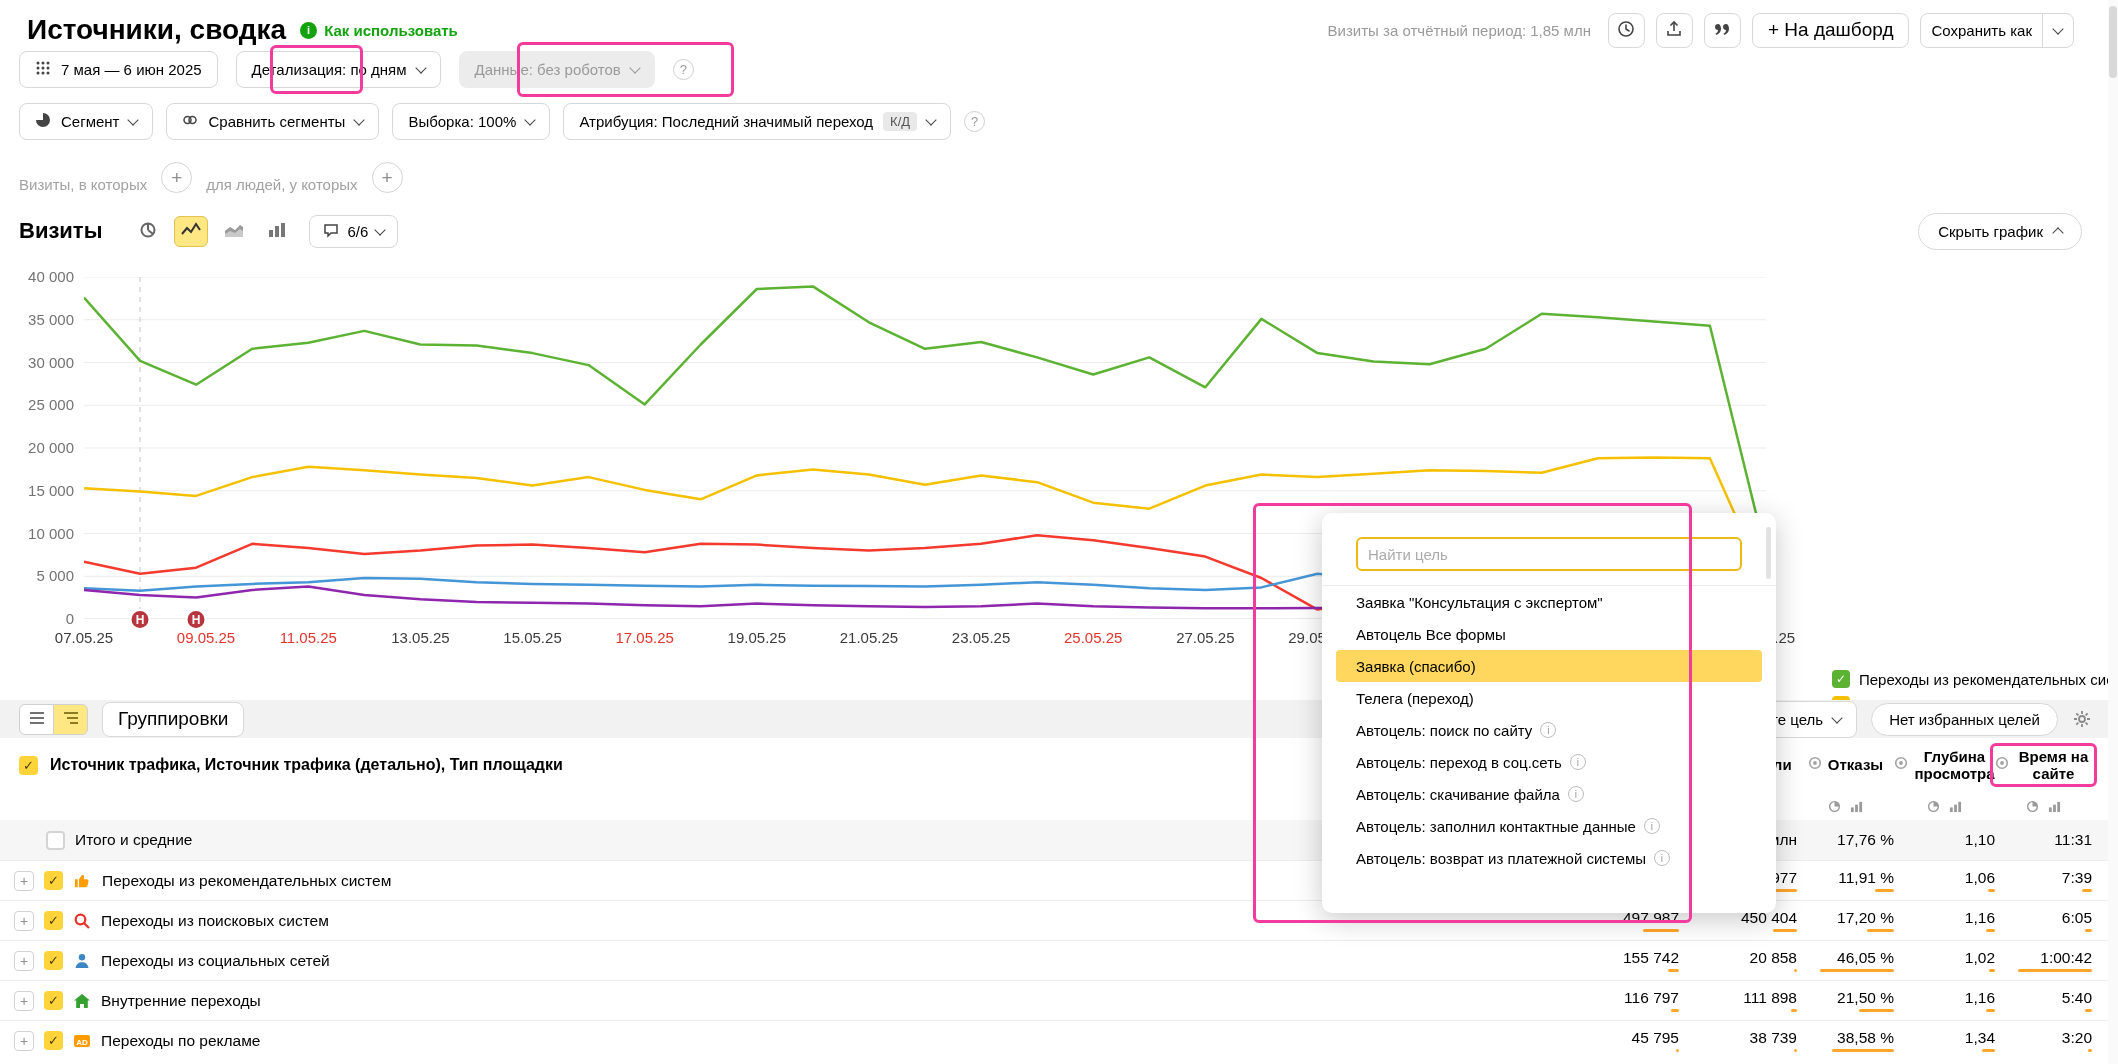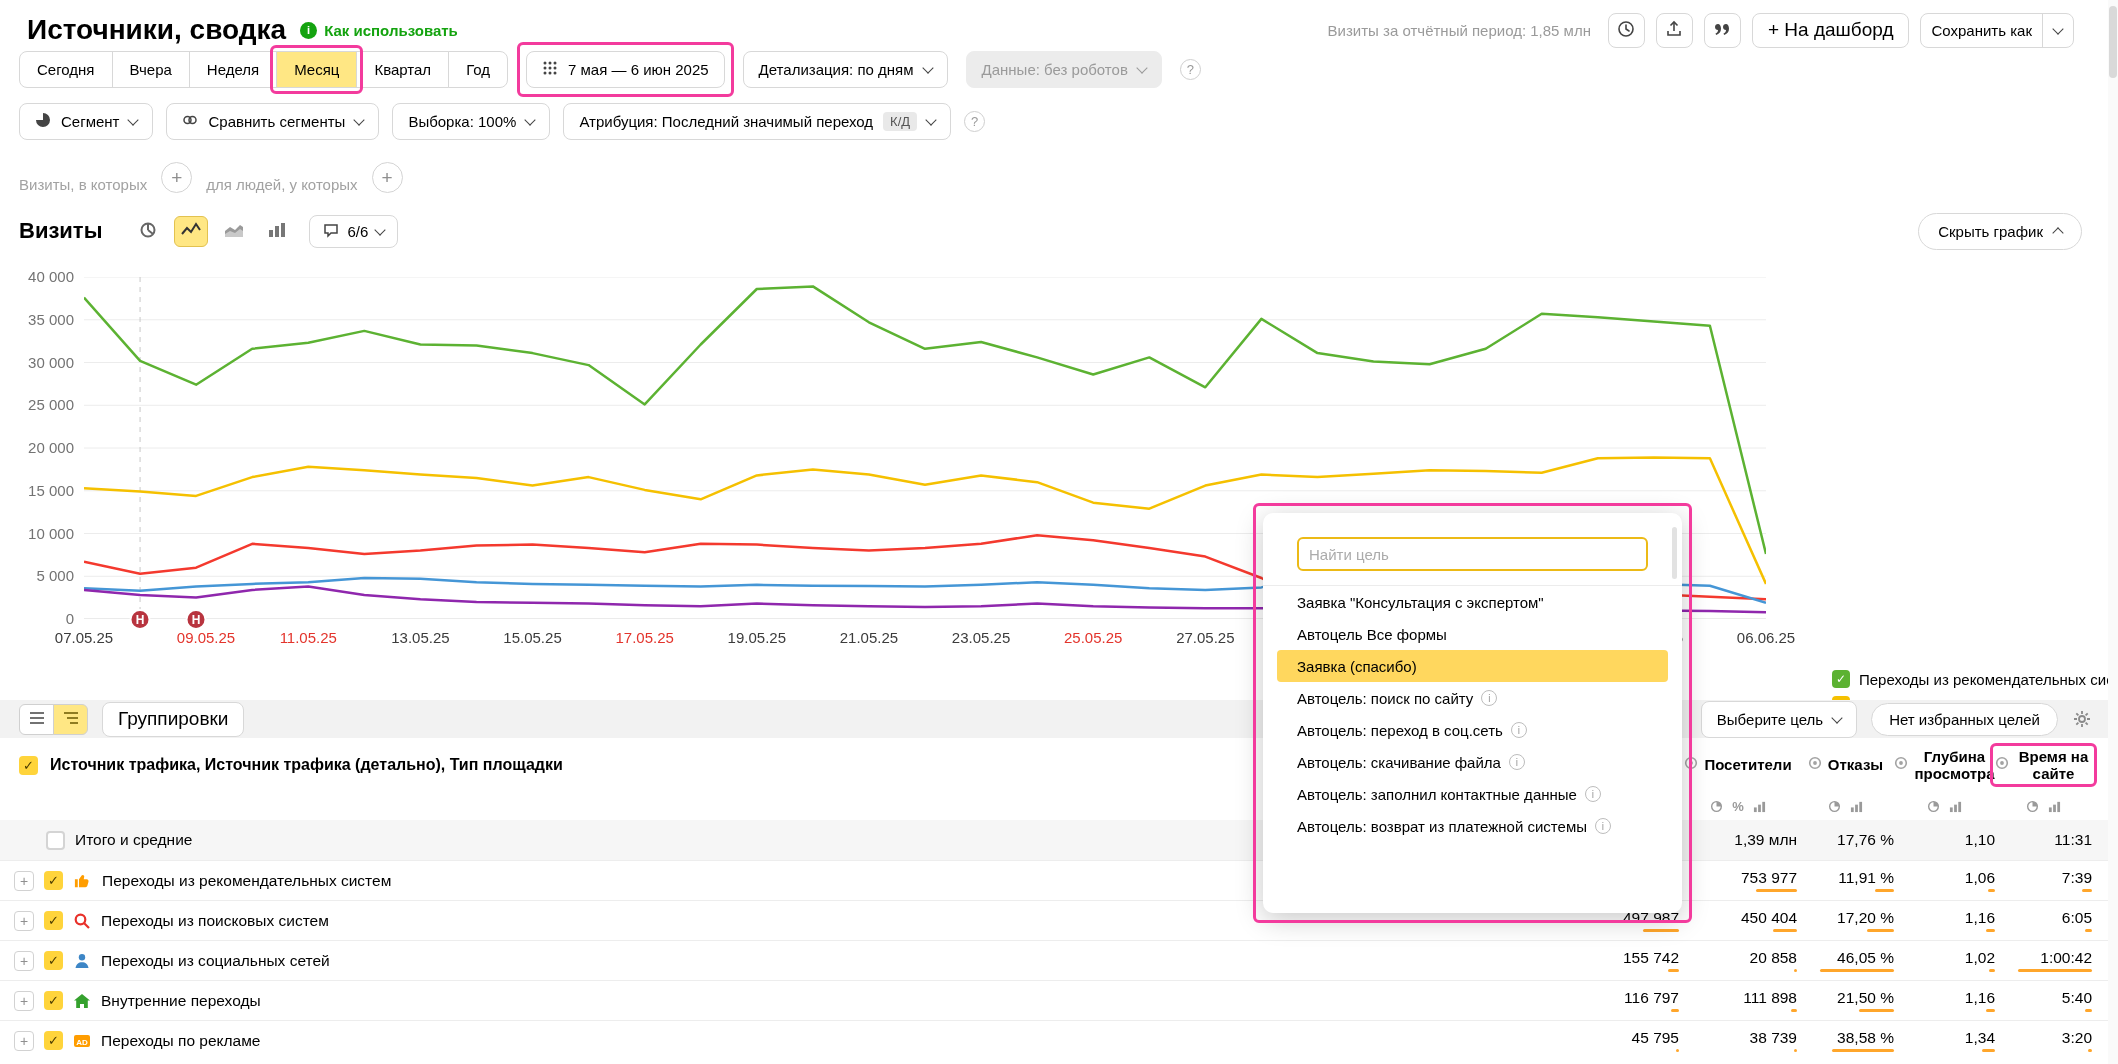--- a/index.html
+++ b/index.html
@@ -74,21 +74,21 @@
 .t-row.total{background:#f6f6f6;border-top:none}
 .left-cell{display:flex;align-items:center;gap:10px;padding-left:14px;font-size:15.5px}
 .left-cell.total-left{padding-left:46px}
 .expander{width:20px;height:20px;border:1px solid #d2d2d2;border-radius:4px;color:#8f8f8f;font-size:14px;display:flex;align-items:center;justify-content:center;background:#fff;flex:none;cursor:pointer}
 .cb{width:19px;height:19px;border-radius:4px;background:#ffd43b;display:flex;align-items:center;justify-content:center;font-size:13px;color:#4a3b00;font-weight:700;flex:none;cursor:pointer}
 .cb.empty{background:#fff;border:2px solid #d4d4d4}
 .src-ic{display:flex;align-items:center;flex:none}
 .num-cell{display:flex;flex-direction:column;align-items:flex-end;justify-content:center}
 .num{font-size:15.5px;line-height:1.15}
 .bar{height:3px;background:#ffa62b;border-radius:2px;margin-top:3px}
-.popup{position:absolute;left:1263px;top:513px;width:419px;height:400px;background:#fff;border-radius:10px;box-shadow:0 6px 28px rgba(0,0,0,.22);z-index:60}
+.popup{position:absolute;left:1322px;top:513px;width:454px;height:400px;background:#fff;border-radius:10px;box-shadow:0 6px 28px rgba(0,0,0,.22);z-index:60}
 .popup-search{padding:24px 34px 14px}
 .popup-search input{width:100%;height:34px;border:2px solid #ecba16;border-radius:6px;padding:0 10px;font-size:15px;outline:none;font-family:inherit}
 .popup-search input::placeholder{color:#ababab}
 .popup-div{height:1px;background:#ececec}
 .p-item{height:32px;display:flex;align-items:center;padding:0 34px;font-size:15px;cursor:pointer;white-space:nowrap}
 .p-item.selected{background:#ffd75e;margin:0 14px;padding:0 20px;border-radius:4px}
 .i-icon{width:16px;height:16px;border:1px solid #bdbdbd;border-radius:50%;color:#9a9a9a;font-size:10px;display:flex;align-items:center;justify-content:center;margin-left:8px;flex:none}
 .popup-thumb{position:absolute;right:5px;top:14px;width:5px;height:52px;background:#e2e2e2;border-radius:3px}
 .anno{position:absolute;border:3px solid #f33b9d;border-radius:6px;z-index:90;pointer-events:none}
 .scroll-strip{position:absolute;right:0;top:0;width:10px;height:100%;background:#fafafa;z-index:95}
@@ -133,28 +133,20 @@
       <span class="main">Сохранить как</span>
       <span class="sep"></span>
       <span class="chev-wrap">
           <span class="chev"></span>
         </span>
     </div>
   </div>
 </header>
 
 <div class="row-period">
-  <div class="tabs" id="tabs">
-      <div class="tab">Сегодня</div>
-      <div class="tab">Вчера</div>
-      <div class="tab">Неделя</div>
-      <div class="tab active">Месяц</div>
-      <div class="tab">Квартал</div>
-      <div class="tab">Год</div>
-    </div>
   <button class="date-btn" id="date-btn">
     <span><svg width="16" height="16" viewBox="0 0 16 16" fill="#444">
           <circle cx="3" cy="3" r="1.5"></circle>
           <circle cx="8" cy="3" r="1.5"></circle>
           <circle cx="13" cy="3" r="1.5"></circle>
           <circle cx="3" cy="8" r="1.5"></circle>
           <circle cx="8" cy="8" r="1.5"></circle>
           <circle cx="13" cy="8" r="1.5"></circle>
           <circle cx="3" cy="13" r="1.5"></circle>
           <circle cx="8" cy="13" r="1.5"></circle>
@@ -669,20 +661,23 @@
       <div class="p-item">
         <span>Заявка "Консультация с экспертом"</span>
       </div>
       <div class="p-item">
         <span>Автоцель Все формы</span>
       </div>
       <div class="p-item selected">
         <span>Заявка (спасибо)</span>
       </div>
       <div class="p-item">
+        <span>Телега (переход)</span>
+      </div>
+      <div class="p-item">
         <span>Автоцель: поиск по сайту</span>
         <span class="i-icon">i</span>
       </div>
       <div class="p-item">
         <span>Автоцель: переход в соц.сеть</span>
         <span class="i-icon">i</span>
       </div>
       <div class="p-item">
         <span>Автоцель: скачивание файла</span>
         <span class="i-icon">i</span>

